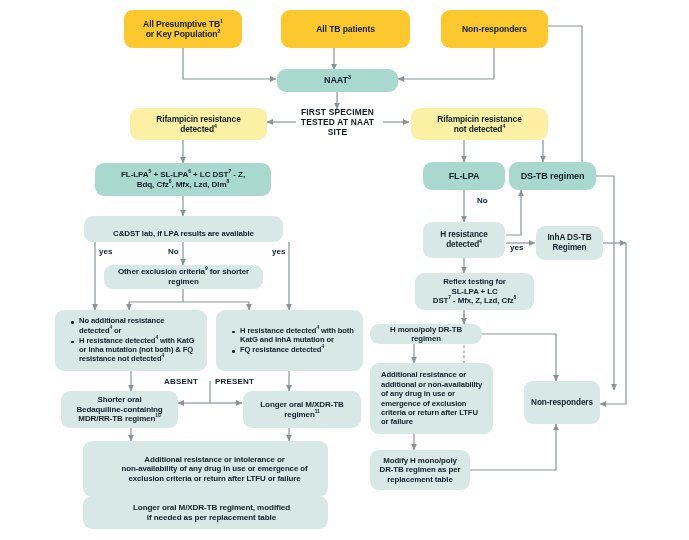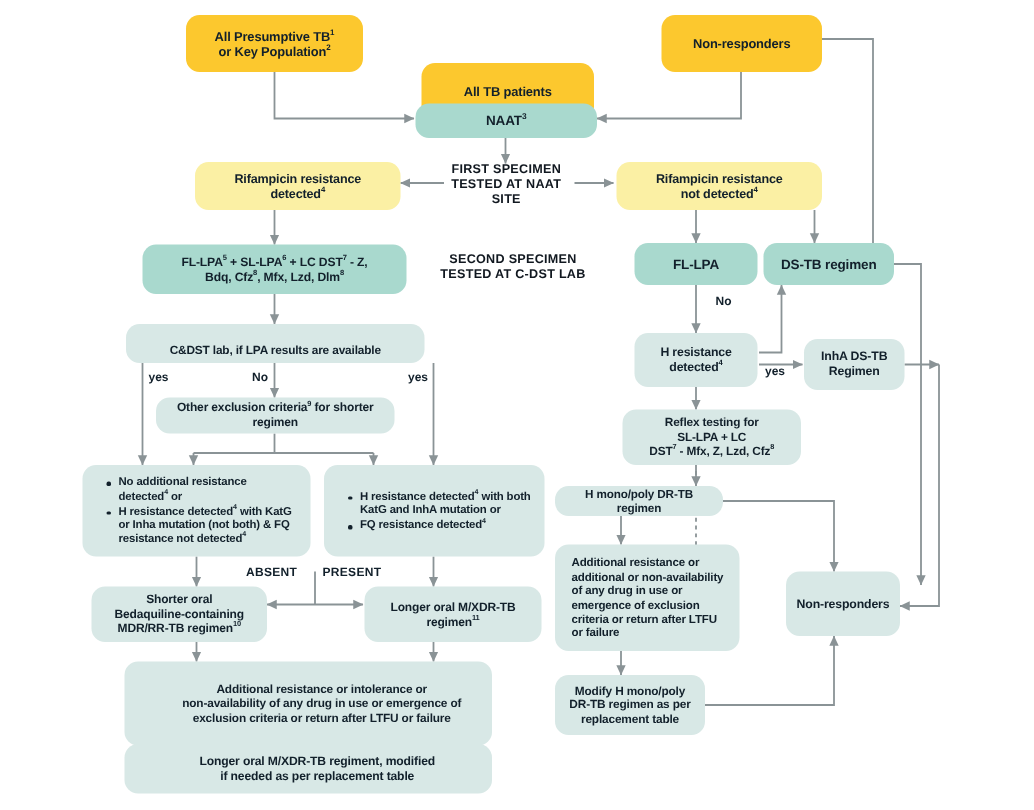--- a/index.html
+++ b/index.html
@@ -142,21 +142,21 @@
     </g>
   </svg>
 
   <div class="node n-yellow" style="left:124px;top:10px;width:118px;height:38px;font-size:8.6px;">
     <span class="inner">
       <span>All Presumptive TB</span><sup>1</sup><br>
       <span>or Key Population</span><sup>2</sup>
     </span>
   </div>
 
-  <div class="node n-yellow" style="left:281px;top:10px;width:115px;height:38px;font-size:8.6px;margin-top:32px;">
+  <div class="node n-yellow" style="left:281px;top:10px;width:129px;height:38px;font-size:8.6px;">
     <span class="inner">All TB patients</span>
   </div>
 
   <div class="node n-yellow" style="left:441px;top:10px;width:107px;height:38px;font-size:8.6px;">
     <span class="inner">Non-responders</span>
   </div>
 
   <div class="node n-teal" style="left:277px;top:69px;width:121px;height:23px;font-size:9px;">
     <span class="inner">
       <span>NAAT</span><sup>3</sup>
@@ -184,26 +184,20 @@
     </span>
   </div>
 
   <div class="node n-teal" style="left:95px;top:163px;width:176px;height:33px;font-size:8.1px;">
     <span class="inner">
       <span>FL-LPA</span><sup>5</sup><span> + SL-LPA</span><sup>6</sup><span> + LC DST</span><sup>7</sup><span> - Z,</span><br>
       <span>Bdq, Cfz</span><sup>8</sup><span>, Mfx, Lzd, Dlm</span><sup>8</sup>
     </span>
   </div>
 
-  <div class="node n-plain caps" style="left:286px;top:163px;width:112px;height:28px;font-size:8.4px;">
-    <span class="inner">
-      <span>SECOND SPECIMEN</span><br>
-      <span>TESTED AT C-DST LAB</span>
-    </span>
-  </div>
 
   <div class="node n-teal" style="left:423px;top:162px;width:82px;height:28px;font-size:9px;">
     <span class="inner">FL-LPA</span>
   </div>
 
   <div class="node n-teal" style="left:509px;top:162px;width:87px;height:28px;font-size:9px;">
     <span class="inner">DS-TB regimen</span>
   </div>
 
   <div class="node n-mint" style="left:84px;top:216px;width:199px;height:26px;font-size:7.9px;">

